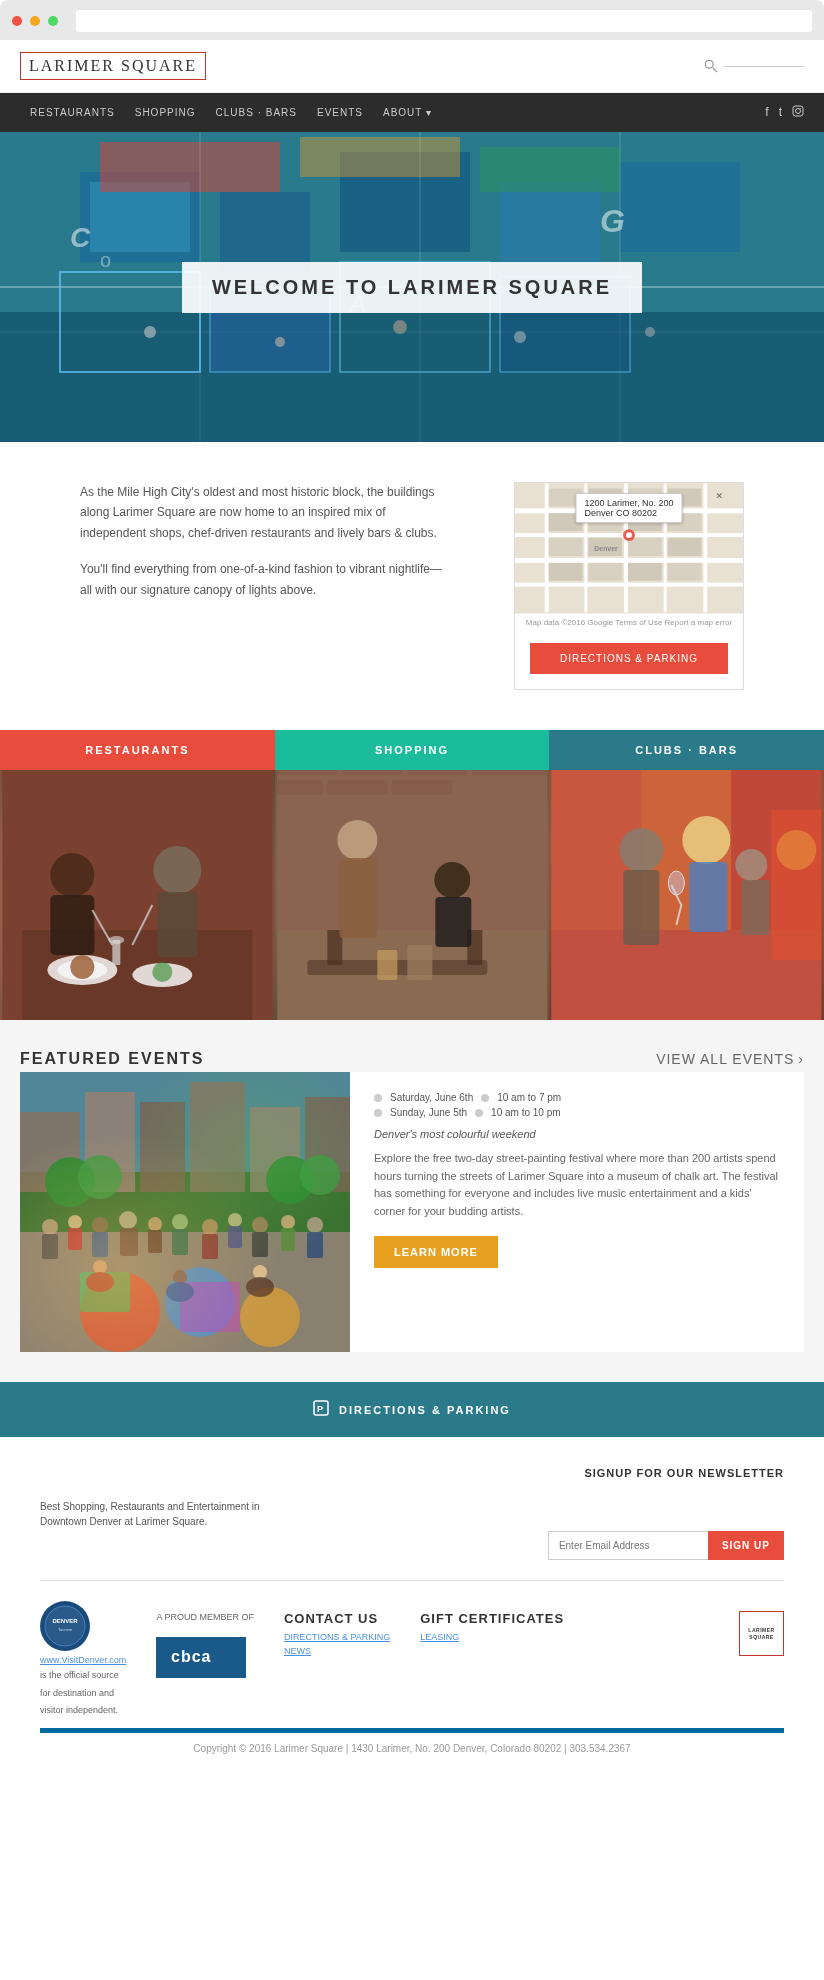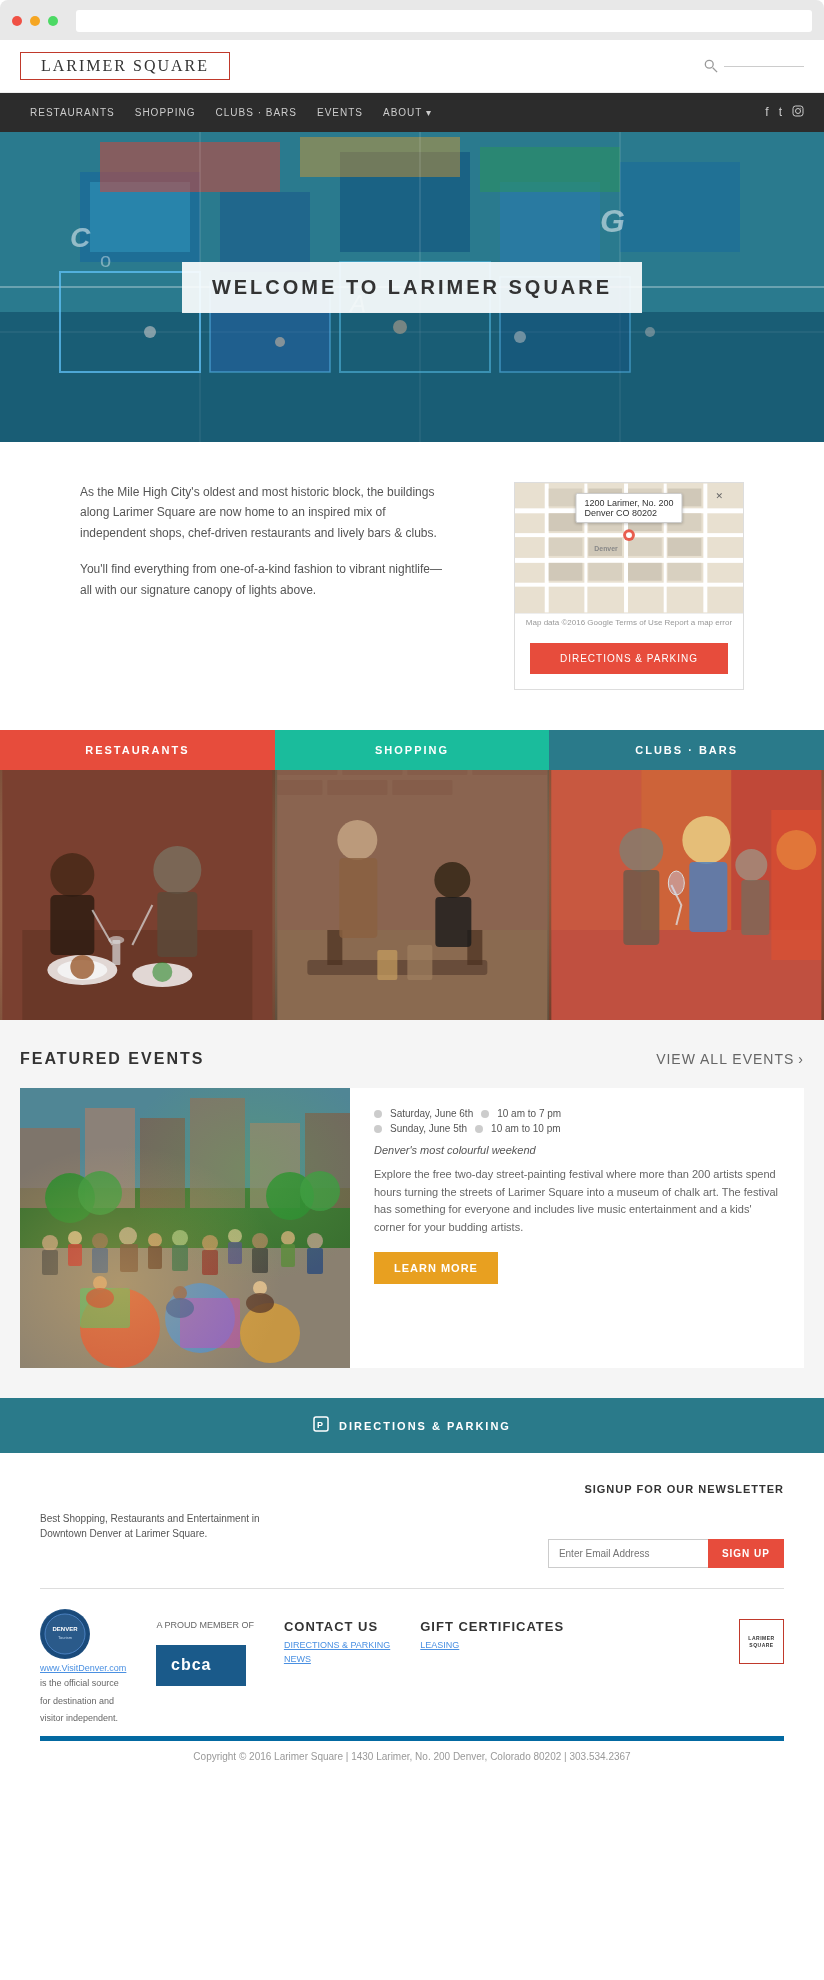--- a/index.html
+++ b/index.html
@@ -35,21 +35,21 @@
       justify-content: space-between;
       border-bottom: 1px solid #eee;
     }
     .site-logo {
       font-family: Georgia, serif;
       font-size: 16px;
       letter-spacing: 2px;
       color: #333;
       text-transform: uppercase;
       border: 1.5px solid #c0392b;
-      padding: 4px 20px;
+      padding: 4px 8px;
     }
     .header-search {
       display: flex;
       align-items: center;
       gap: 6px;
       color: #999;
     }
     .search-icon-svg { width: 14px; height: 14px; }
     .search-line {
       width: 80px;
@@ -270,21 +270,21 @@
 
     
     .events-section {
       padding: 30px 20px;
       background: #f5f5f5;
     }
     .events-header {
       display: flex;
       align-items: center;
       justify-content: space-between;
-      margin-bottom: 20px;
+      margin-bottom: 4px;
     }
     .events-title {
       font-size: 16px;
       font-weight: bold;
       letter-spacing: 2px;
       color: #333;
       text-transform: uppercase;
     }
     .view-all-link {
       font-size: 11px;
@@ -409,20 +409,21 @@
     }
     .footer-tagline {
       font-size: 10px;
       color: #555;
       max-width: 250px;
       line-height: 1.5;
     }
     .newsletter-section {
       display: flex;
       flex-direction: column;
+      gap: 8px;
       align-items: flex-end;
     }
     .newsletter-title {
       font-size: 11px;
       font-weight: bold;
       letter-spacing: 1px;
       text-transform: uppercase;
       color: #333;
     }
     .newsletter-form {

